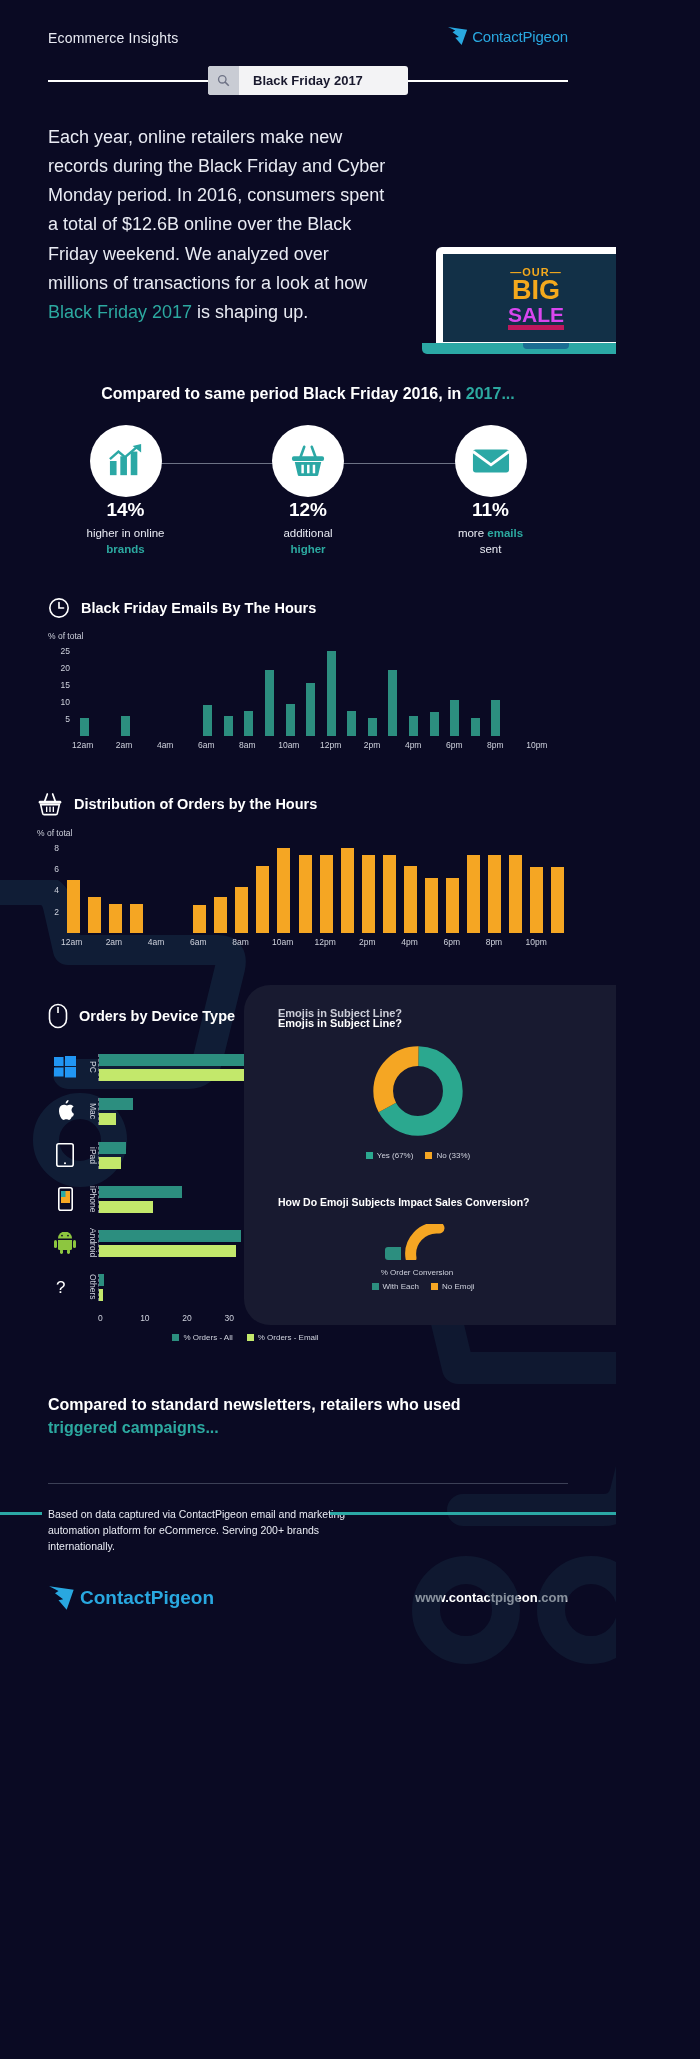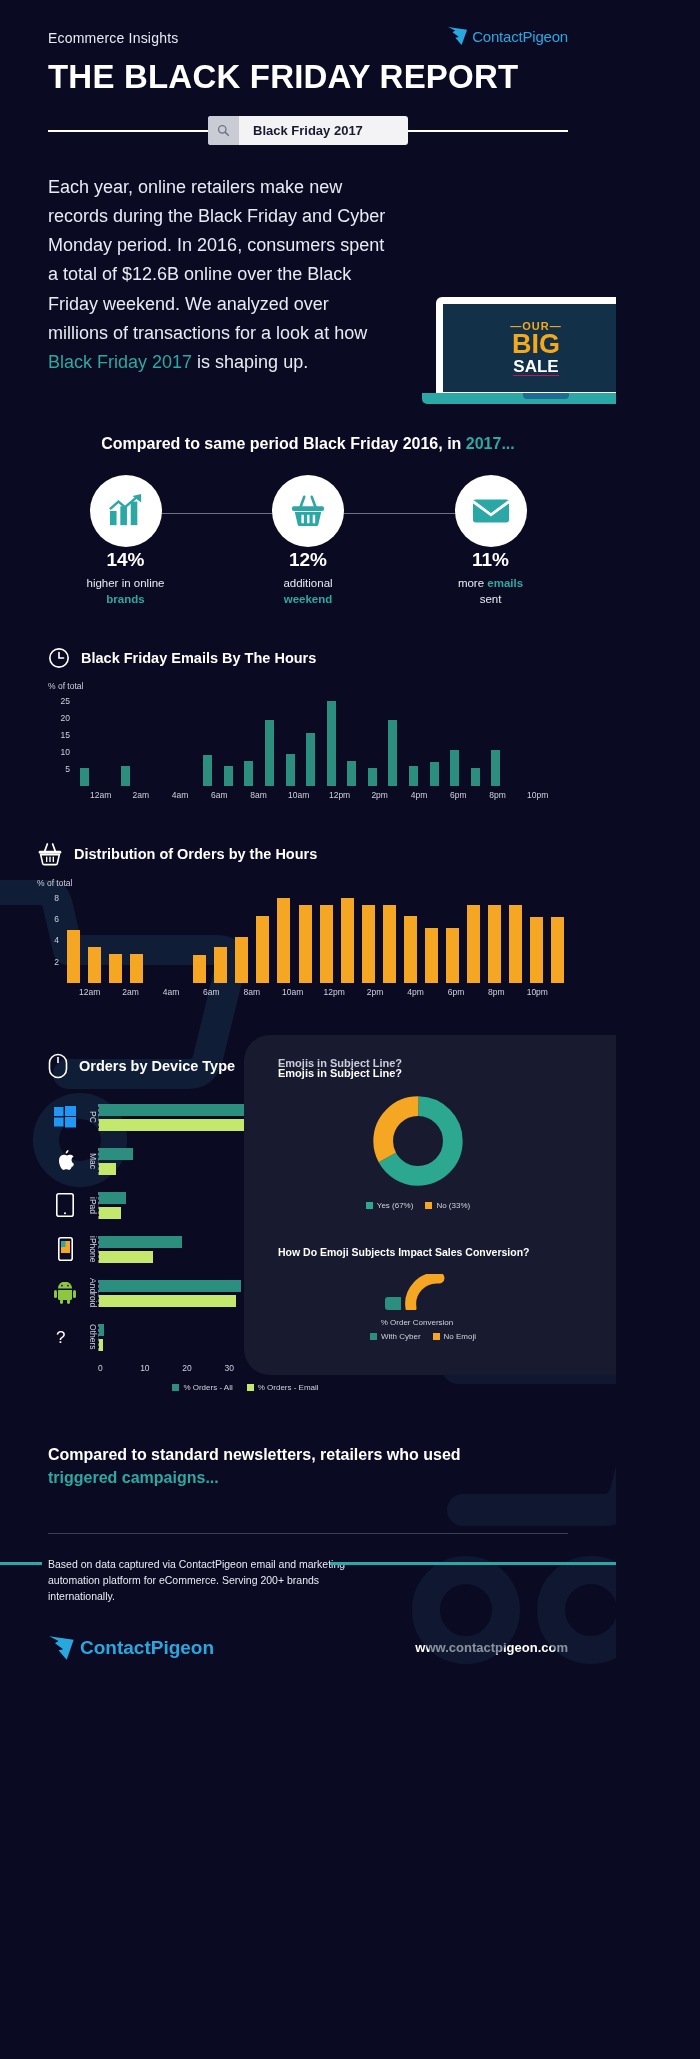--- a/index.html
+++ b/index.html
@@ -49,21 +49,21 @@
   .lt-screen {
     width:200px; height:96px; background:#ffffff; border-radius:6px 6px 0 0;
     padding:7px 7px 0 7px;
   }
   .lt-inner {
     width:100%; height:88px; background:#123047;
     display:flex; flex-direction:column; align-items:center; justify-content:center;
   }
   .lt-our { color:#f4a91d; font-size:11px; font-weight:bold; letter-spacing:1px; }
   .lt-big { color:#f4a91d; font-size:27px; font-weight:bold; line-height:.95; }
-  .lt-sale { color:#ffffff; font-size:17px; font-weight:bold; line-height:1; border-bottom:1px solid #be185d; }
+  .lt-sale { color:#d946ef; font-size:21px; font-weight:bold; line-height:1; border-bottom:5px solid #be185d; }
   .lt-base { width:228px; height:11px; background:#2ba8a5; border-radius:0 0 5px 5px; margin-left:-14px; }
   .lt-notch { width:46px; height:6px; background:#1b6d93; margin:-11px auto 0 auto; border-radius:0 0 4px 4px; position:relative; }
 
   
   .compared-h {
     text-align:center; font-size:16px; font-weight:bold; margin-top:58px; color:#fff;
   }
   .compared-h .t { color:#2ca9a0; }
   .stats { display:flex; justify-content:space-between; padding:22px 48px 0 48px; position:relative; }
   .statline { position:absolute; left:125px; right:125px; top:60px; height:1px; background:#6d7285; }
@@ -82,21 +82,21 @@
   .ch-title { font-size:14.5px; font-weight:bold; }
   .axis-cap { font-size:8.5px; color:#cfd2dd; margin:12px 0 0 0; }
 
   .vchart { position:relative; margin-top:3px; }
   .vgrid { position:relative; height:92px; margin-left:26px; }
   .ytick { position:absolute; left:-26px; font-size:8.5px; color:#cfd2dd; width:22px; text-align:right; }
   .vbars { position:absolute; left:0; right:0; bottom:0; height:92px; display:flex; align-items:flex-end; gap:0; }
   .vbarwrap { flex:1; display:flex; justify-content:center; align-items:flex-end; height:100%; }
   .vbar { width:9px; background:#2c8e7f; }
   .vbar.orange { background:#f5a623; width:13px; }
-  .xlabels { display:flex; margin-left:42px; margin-top:4px; }
+  .xlabels { display:flex; margin-left:24px; margin-top:4px; }
   .xlwrap { flex:1; text-align:center; font-size:8.5px; color:#cfd2dd; }
 
   
   .devsec { margin-top:56px; position:relative; }
   .dev-head { display:flex; align-items:center; gap:11px; padding-left:48px; }
   .devbody { display:flex; padding:16px 0 0 48px; }
   .devleft { width:345px; }
   .devrow { display:flex; align-items:center; height:44px; }
   .devicon { width:34px; display:flex; align-items:center; justify-content:center; }
   .devname { width:16px; font-size:8.5px; color:#cfd2dd; writing-mode:vertical-rl; text-align:center; }
@@ -168,21 +168,20 @@
   </svg>
 
   <div class="header">
     <div class="eyebrow">Ecommerce Insights</div>
     <div class="logo">
       <svg class="logo-bird" viewBox="0 0 24 22">
         <path d="M1 1 L9 5 L6 7 L13 12 L9 13 L16 21 L22 4 Z" fill="#29a8e0"></path>
       </svg>
       <span class="logo-text">ContactPigeon</span>
     </div>
-    <div class="main-title">THE BLACK FRIDAY REPORT</div>
   </div>
 
   <div class="searchrow">
     <div class="srule"></div>
     <div class="searchbox">
       <div class="search-ic">
         <svg width="13" height="13" viewBox="0 0 16 16">
             <circle cx="6.5" cy="6.5" r="4.6" fill="none" stroke="#6d7285" stroke-width="1.6"></circle>
             <line x1="10" y1="10" x2="14.5" y2="14.5" stroke="#6d7285" stroke-width="1.8"></line>
           </svg>
@@ -232,21 +231,21 @@
         <svg width="36" height="34" viewBox="0 0 38 36">
           <path d="M11 14 L15 3 M27 14 L23 3" stroke="#2ba8a5" stroke-width="2.8" fill="none" stroke-linecap="round"></path>
           <rect x="2" y="13" width="34" height="5" rx="2" fill="#2ba8a5"></rect>
           <path d="M5 19 h28 l-3 13 a2 2 0 0 1 -2 2 h-18 a2 2 0 0 1 -2 -2 z" fill="#2ba8a5"></path>
           <rect x="12" y="22" width="2.6" height="9" fill="#fff"></rect>
           <rect x="18" y="22" width="2.6" height="9" fill="#fff"></rect>
           <rect x="24" y="22" width="2.6" height="9" fill="#fff"></rect>
         </svg>
       </div>
       <div class="pct">12%</div>
-      <div class="plabel"><span>additional</span><br><span class="hl">weekend</span></div>
+      <div class="plabel"><span>additional</span><br><span class="hl">higher</span></div>
     </div>
 
     <div class="stat">
       <div class="circ">
         <svg width="38" height="28" viewBox="0 0 40 28">
           <rect x="1" y="2" width="38" height="24" rx="3" fill="#2ba8a5"></rect>
           <polyline points="1,4 20,18 39,4" fill="none" stroke="#fff" stroke-width="3"></polyline>
         </svg>
       </div>
       <div class="pct">11%</div>
@@ -525,21 +524,21 @@
       <div style="display:flex; justify-content:center; align-items:flex-end; gap:4px; margin-top:14px; margin-right:60px; height:36px;">
         <div style="width:16px; height:13px; background:#2c8e7f; border-radius:3px 0 0 3px;"></div>
         <svg width="44" height="36" viewBox="0 0 44 36">
           <path d="M6 34 A26 26 0 0 1 34 4" fill="none" stroke="#f5a623" stroke-width="11" stroke-linecap="round"></path>
         </svg>
       </div>
       <div class="conv-label">% Order Conversion</div>
       <div class="clegend">
         <span class="dl">
             <span class="sw" style="background:#2c8e7f"></span>
-            <span>With Cyber</span>
+            <span>With Each</span>
           </span>
         <span class="dl">
             <span class="sw" style="background:#f5a623"></span>
             <span>No Emoji</span>
           </span>
       </div>
     </div>
 
     <div class="dev-head">
       <svg width="20" height="26" viewBox="0 0 20 26">

